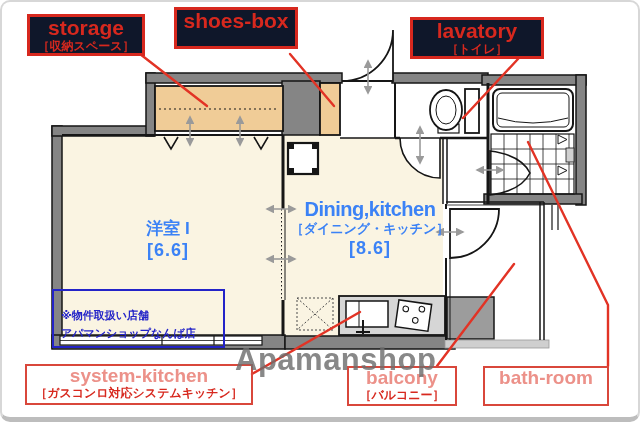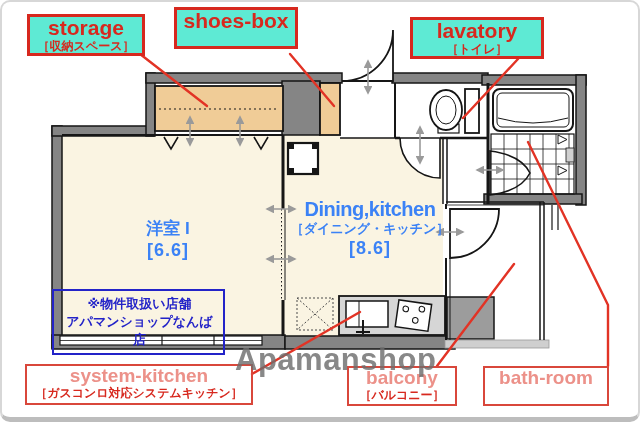--- a/index.html
+++ b/index.html
@@ -6,39 +6,39 @@
   html,body { background:#fff; }
   body { font-family:"Liberation Sans","DejaVu Sans",sans-serif; }
   #stage{
     position:relative; width:640px; height:422px; background:#ffffff;
     border:2px solid #d7d7d7; border-bottom:5px solid #bdbdbd; border-radius:10px;
     overflow:hidden;
   }
   #plan-svg{ position:absolute; left:0; top:0; z-index:1; }
 
   
-  .callout{ position:absolute; z-index:20; text-align:center; background:#5eead4; }
+  .callout{ position:absolute; z-index:20; text-align:center; background:#0f172a; }
   .callout.top{ border:3px solid #d7281e; }
   .callout.bottom{ border:2px solid #d9473b; background:transparent; }
   .c-en-top{ display:block; font-weight:bold; font-size:21px; line-height:22px; color:#d7281e; margin-top:0px; letter-spacing:0px;}
   .c-ja-top{ display:block; font-weight:bold; font-size:12px; line-height:14px; color:#d7281e; }
   .c-en-bot{ display:block; font-weight:bold; font-size:19px; line-height:20px; color:#ec9189; }
   .c-ja-bot{ display:block; font-weight:bold; font-size:12px; line-height:14px; color:#d7281e; }
 
   
   .room-label{ position:absolute; z-index:10; text-align:center; color:#3b82f6; }
   .rl-name{ display:block; font-weight:bold; font-size:17px; line-height:21px; }
   .rl-name-big{ display:block; font-weight:bold; font-size:20px; line-height:22px; letter-spacing:-0.5px; }
   .rl-ja{ display:block; font-weight:bold; font-size:13px; line-height:17px; }
   .rl-size{ display:block; font-weight:bold; font-size:18px; line-height:23px; letter-spacing:1px; }
 
   #store-notice{
     position:absolute; left:50px; top:287px; width:173px; z-index:10;
-    border:2px solid #2323c8; color:#2323c8; font-weight:bold; font-size:13px;
-    line-height:18px; padding:4px 5px 4px 7px; text-align:center;
+    border:2px solid #2323c8; color:#2323c8; font-weight:bold; font-size:11px;
+    line-height:18px; padding:15px 5px 4px 7px; text-align:left;
   }
   #watermark{
     position:absolute; left:233px; top:340px; z-index:30;
     font-size:31px; font-weight:bold; color:#6e6e6e; opacity:0.82; letter-spacing:0.5px;
   }
 </style>
 </head>
 <body>
 
 <div id="stage">

